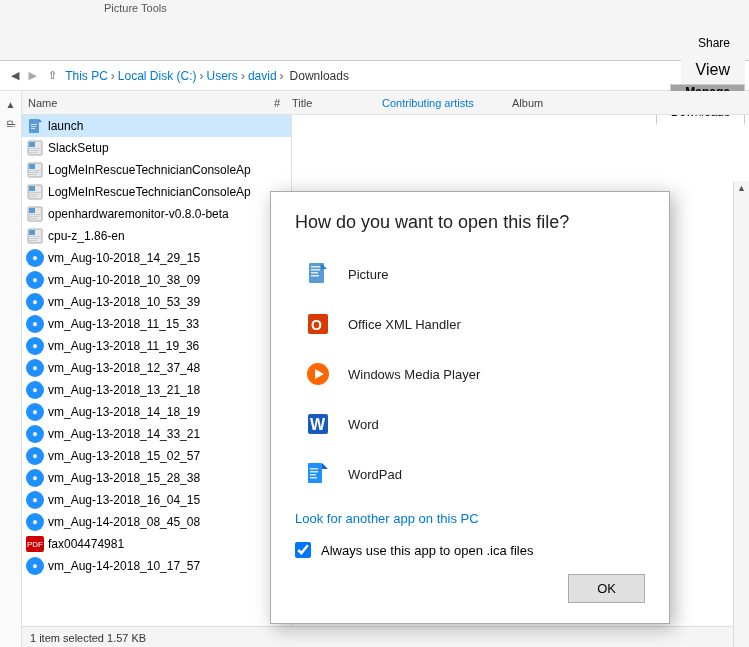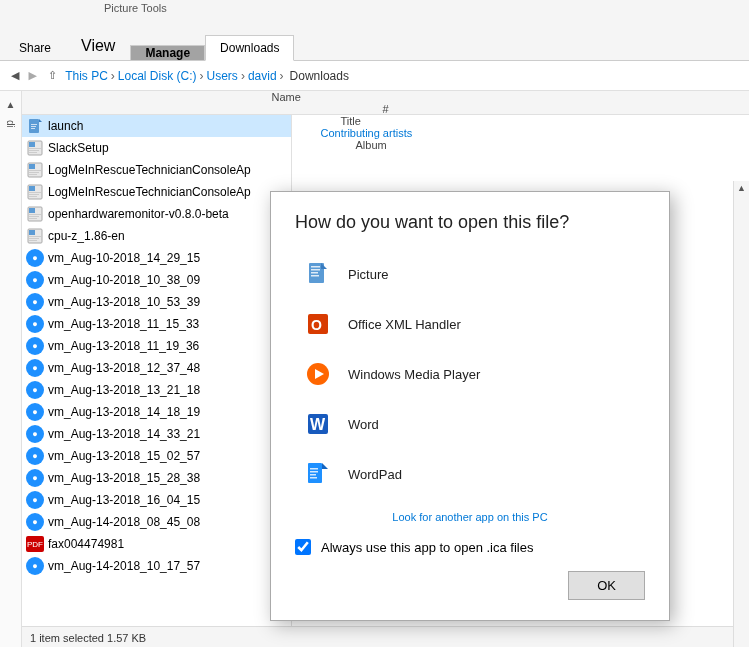--- a/index.html
+++ b/index.html
@@ -33,42 +33,42 @@
 
     
     .overlay { position: absolute; top: 100px; left: 270px; width: 400px; background: #fff; border: 1px solid #aaa; box-shadow: 4px 4px 18px rgba(0,0,0,0.3); z-index: 100; padding: 20px 24px 20px 24px; }
     .dialog-title { font-size: 18px; font-weight: 400; color: #222; margin-bottom: 16px; }
 
     .app-list { list-style: none; padding: 0; margin: 0; }
     .app-item { display: flex; align-items: center; padding: 6px 4px; cursor: pointer; border: 1px solid transparent; }
     .app-icon { width: 36px; height: 36px; margin-right: 12px; flex-shrink: 0; display: flex; align-items: center; justify-content: center; border-radius: 2px; }
     .app-name { font-size: 13px; color: #222; }
 
-    .look-link { color: #0078d7; font-size: 11px; cursor: pointer; text-decoration: none; display: block; margin: 12px 0 16px 0; text-align: center; }
+    .look-link { color: #0078d7; font-size: 13px; cursor: pointer; text-decoration: none; display: block; margin: 12px 0 16px 0; }
 
     .always-use-row { display: flex; align-items: center; margin-bottom: 16px; font-size: 13px; }
     .always-use-row input[type=checkbox] { width: 16px; height: 16px; margin-right: 10px; flex-shrink: 0; }
 
     .dialog-footer { display: flex; justify-content: flex-end; }
     .ok-btn { background: #e0e0e0; border: 1px solid #aaa; padding: 6px 28px; font-size: 13px; cursor: pointer; }
 
     
     .file-list::-webkit-scrollbar { width: 8px; }
     .file-list::-webkit-scrollbar-track { background: #f5f5f5; }
     .file-list::-webkit-scrollbar-thumb { background: #ccc; }
 
     
     .ribbon-top { height: 30px; display: flex; align-items: center; padding: 0 0 0 0; position: relative; }
-    .ribbon-bottom { height: 30px; display: flex; align-items: flex-end; }
+    .ribbon-bottom { height: 30px; display: flex; align-items: flex-end; flex-direction: column; }
     .ribbon-wrapper { background: #f5f5f5; border-bottom: 1px solid #ccc; }
 
     .pt-label { font-size: 11px; color: #555; position: absolute; left: 96px; top: 0; padding: 2px 8px; }
 
     
-    .col-headers-full { display: flex; align-items: center; height: 24px; border-bottom: 1px solid #e0e0e0; background: #f5f5f5; font-size: 11px; color: #444; flex-direction: column; }
+    .col-headers-full { display: flex; align-items: center; height: 24px; border-bottom: 1px solid #e0e0e0; background: #f5f5f5; font-size: 11px; color: #444; }
     .ch-name { width: 240px; padding-left: 6px; }
     .ch-hash { width: 30px; text-align: center; }
     .ch-title { width: 90px; }
     .ch-contrib { width: 130px; color: #0078d7; cursor: pointer; }
     .ch-album { width: 60px; }
 
     .scrollbar-vert { position: absolute; right: 0; top: 90px; width: 16px; height: calc(647px - 112px); background: #f5f5f5; border-left: 1px solid #ddd; display: flex; flex-direction: column; align-items: center; justify-content: space-between; padding: 0; }
     .sv-top { font-size: 9px; color: #555; cursor: pointer; padding: 2px; }
   </style>
 </head>

